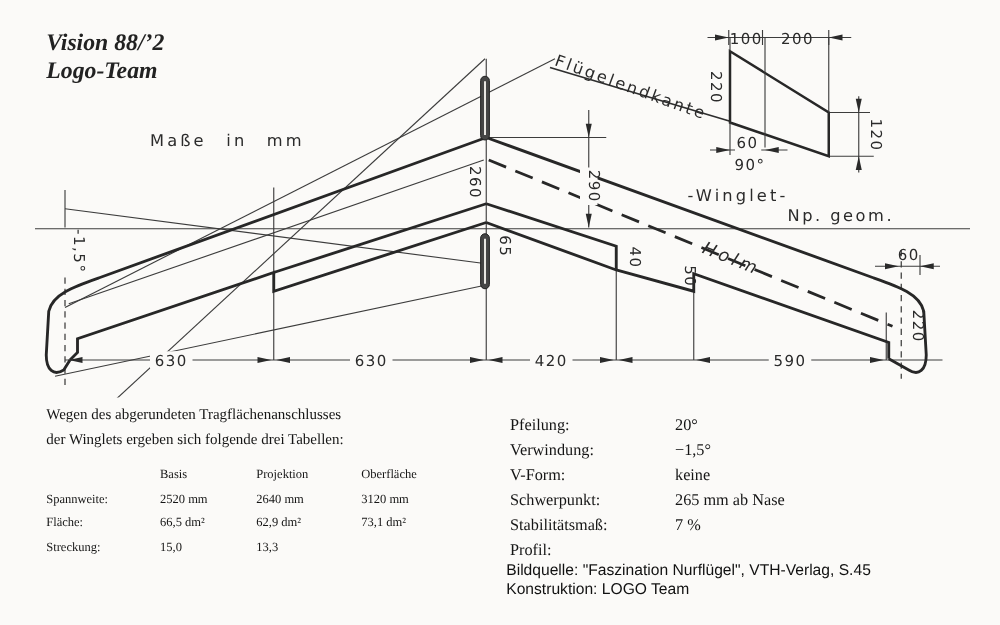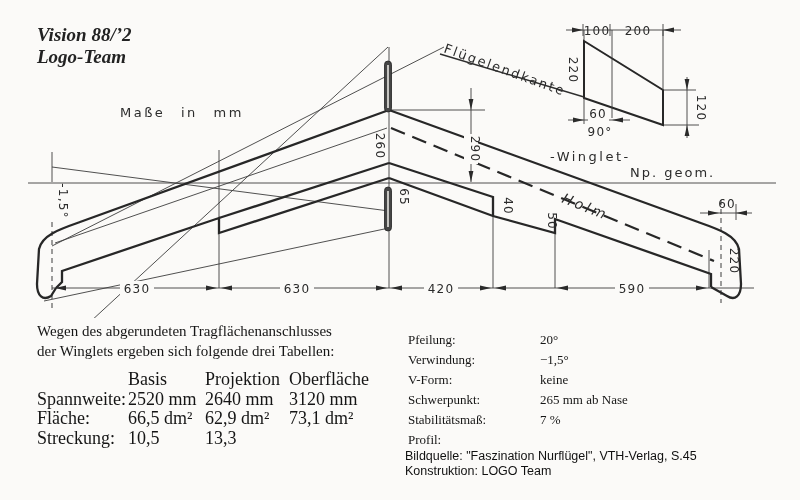--- a/index.html
+++ b/index.html
@@ -12,23 +12,23 @@
   .med{stroke:#2e2e2e;stroke-width:1.4;fill:none;}
   .thick{stroke:#272727;stroke-width:2.3;fill:none;stroke-linejoin:miter;}
   .dashThick{stroke:#272727;stroke-width:2.2;fill:none;stroke-dasharray:15 8;}
   .dashThin{stroke:#3c3c3c;stroke-width:1;fill:none;stroke-dasharray:5 4;}
   .arr{fill:#2a2a2a;stroke:none;}
   .wbg{fill:#fbfaf8;stroke:none;}
   text{fill:#2b2b2b;}
   .dnum{font-family:"DejaVu Sans",sans-serif;font-size:12px;letter-spacing:1.2px;}
   .dlbl{font-family:"DejaVu Sans",sans-serif;font-size:13px;letter-spacing:2.5px;}
   .mid{text-anchor:middle;}
-  .note{position:absolute;left:37px;top:322px;font-size:15px;line-height:19.5px;color:#151515;}
+  .note{position:absolute;left:37px;top:322px;font-size:12px;line-height:19.5px;color:#151515;}
   .spectable{position:absolute;left:37px;top:370px;display:grid;
-             grid-template-columns:91px 77px 84px auto;font-size:18px;line-height:19.6px;color:#151515;}
+             grid-template-columns:91px 77px 84px auto;font-size:10px;line-height:19.6px;color:#151515;}
   .specs{position:absolute;left:408px;top:330px;display:grid;grid-template-columns:132px auto;
          font-size:13px;line-height:20px;color:#151515;}
   .source{position:absolute;left:405px;top:449px;font-family:"Liberation Sans",sans-serif;
           font-size:12.5px;line-height:14.5px;color:#111;}
 </style>
 </head>
 <body>
 
 <div class="page">
 
@@ -173,21 +173,21 @@
     <div>2520 mm</div>
     <div>2640 mm</div>
     <div>3120 mm</div>
 
     <div>Fläche:</div>
     <div>66,5 dm²</div>
     <div>62,9 dm²</div>
     <div>73,1 dm²</div>
 
     <div>Streckung:</div>
-    <div>10,5</div>
+    <div>15,0</div>
     <div>13,3</div>
   </div>
 
   <div class="specs">
     <div>Pfeilung:</div>
     <div>20°</div>
     <div>Verwindung:</div>
     <div>−1,5°</div>
     <div>V-Form:</div>
     <div>keine</div>

